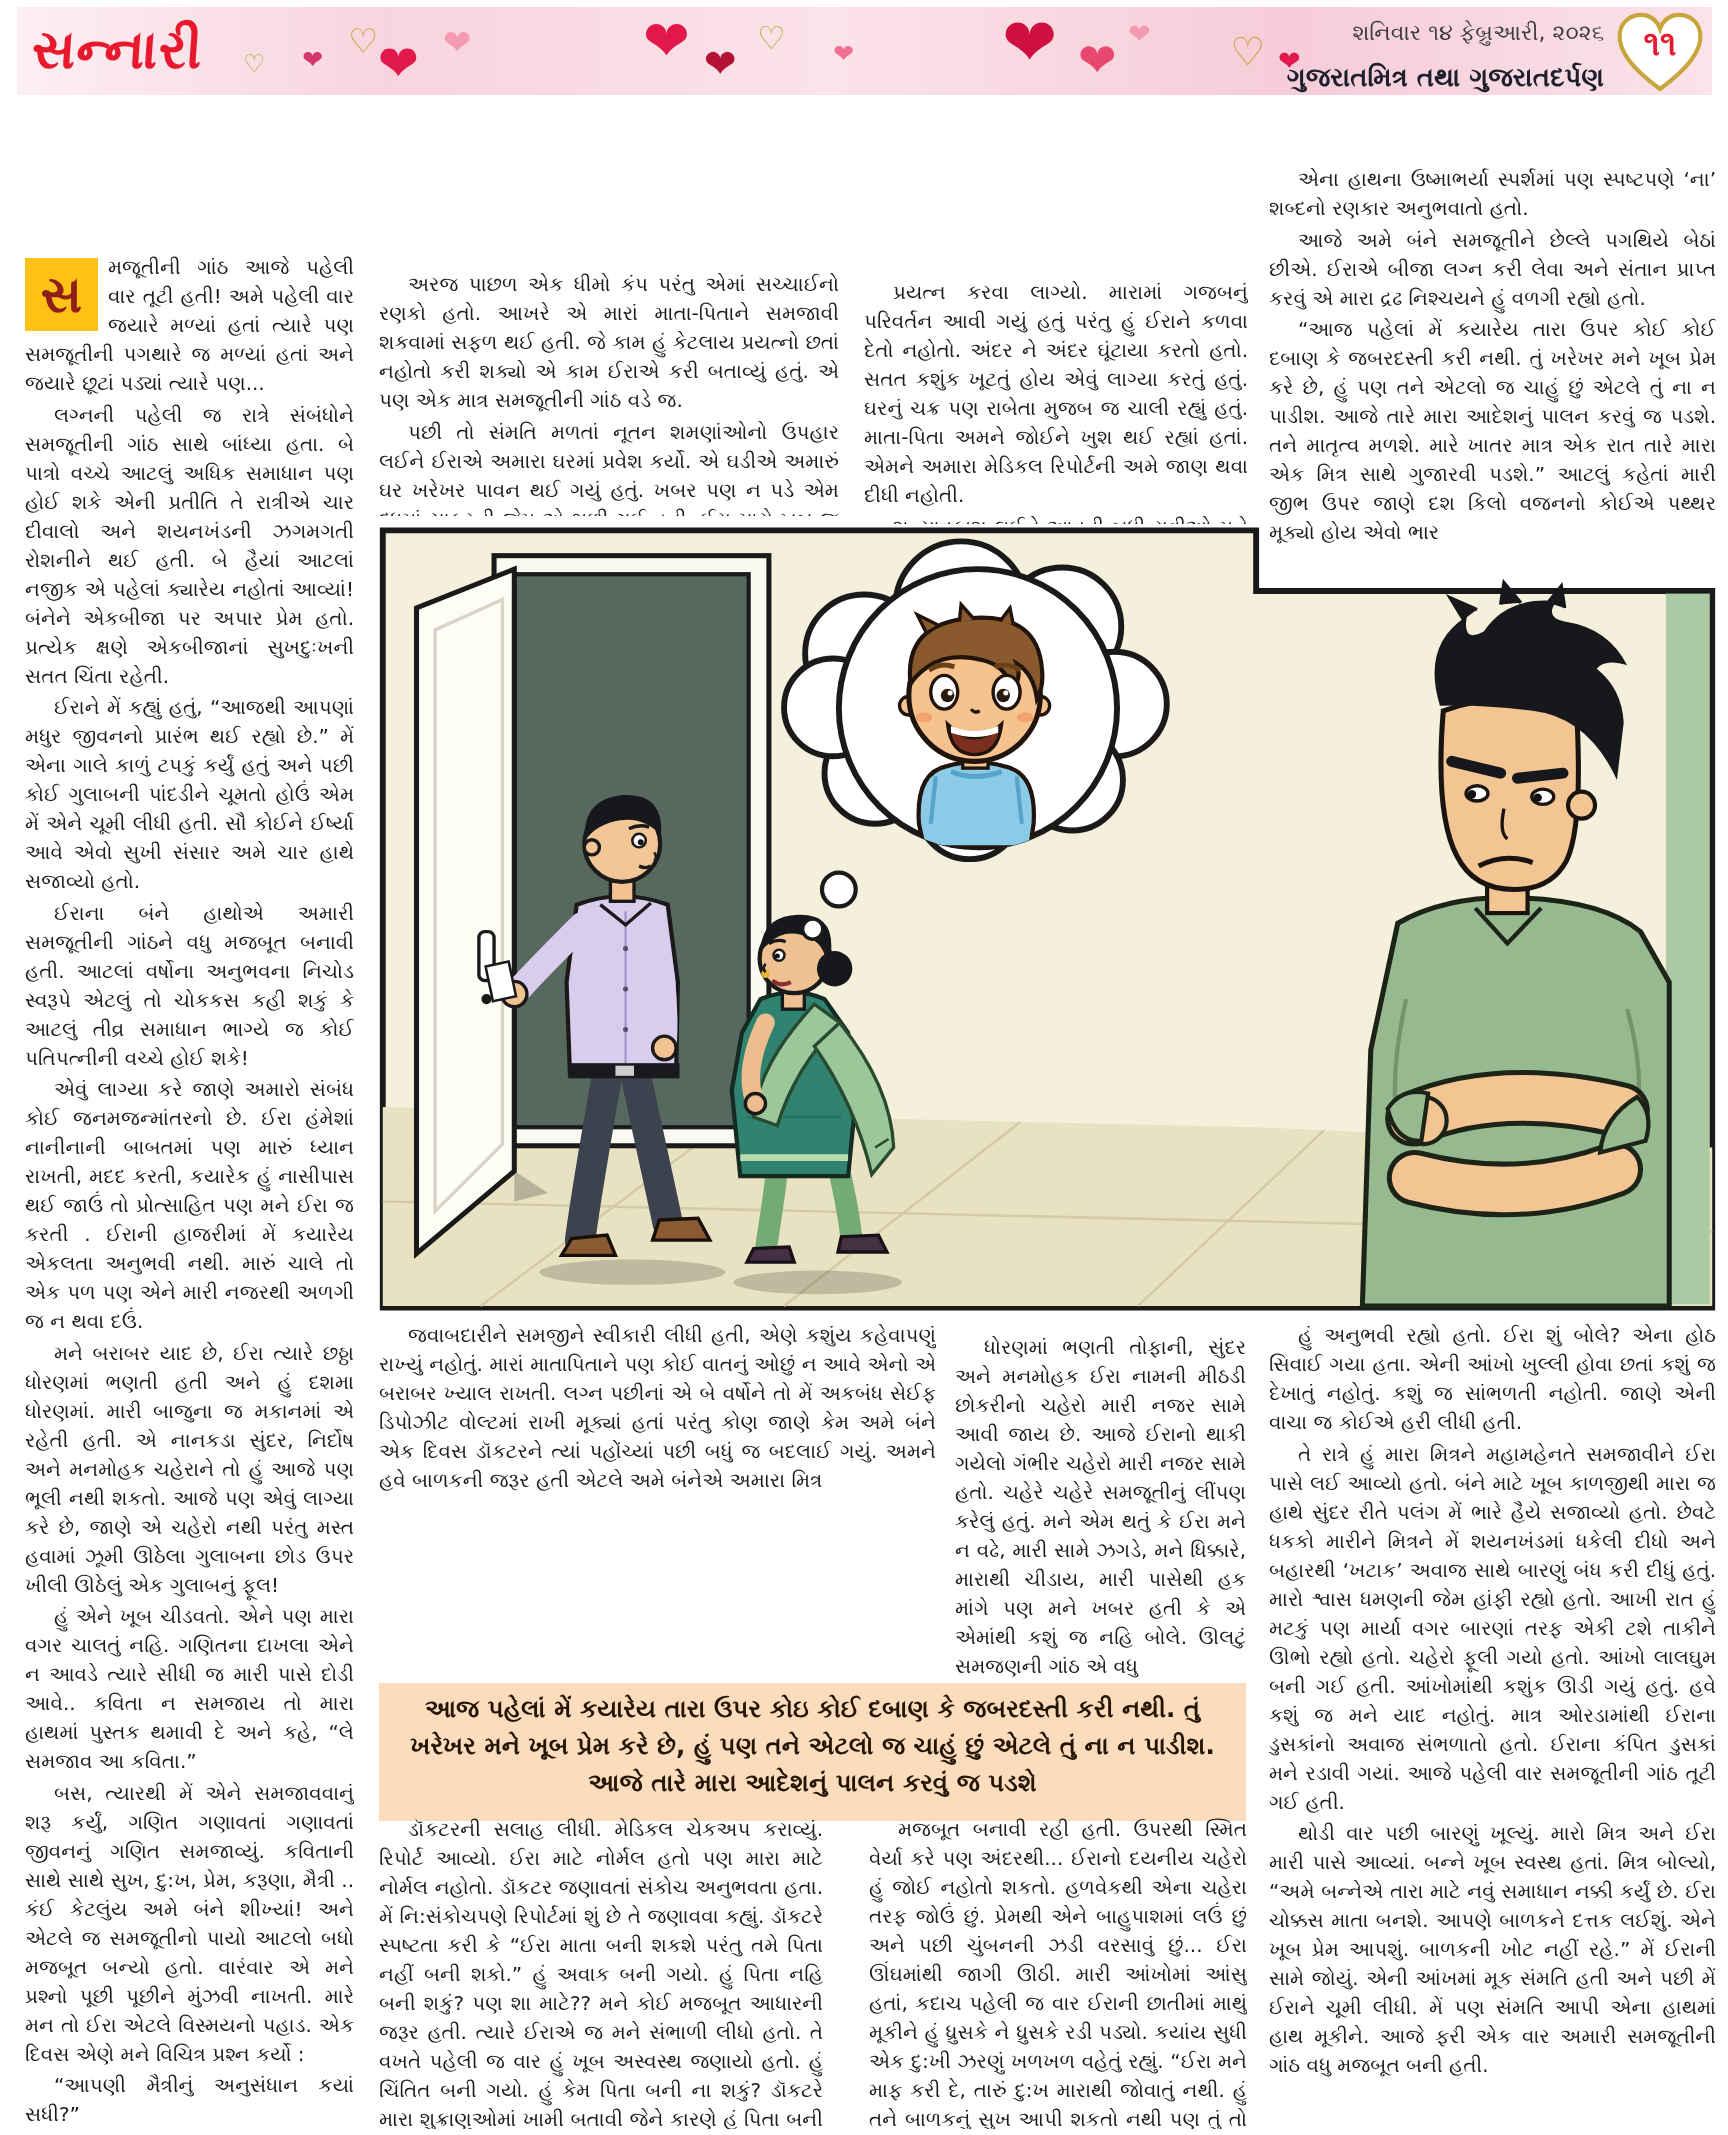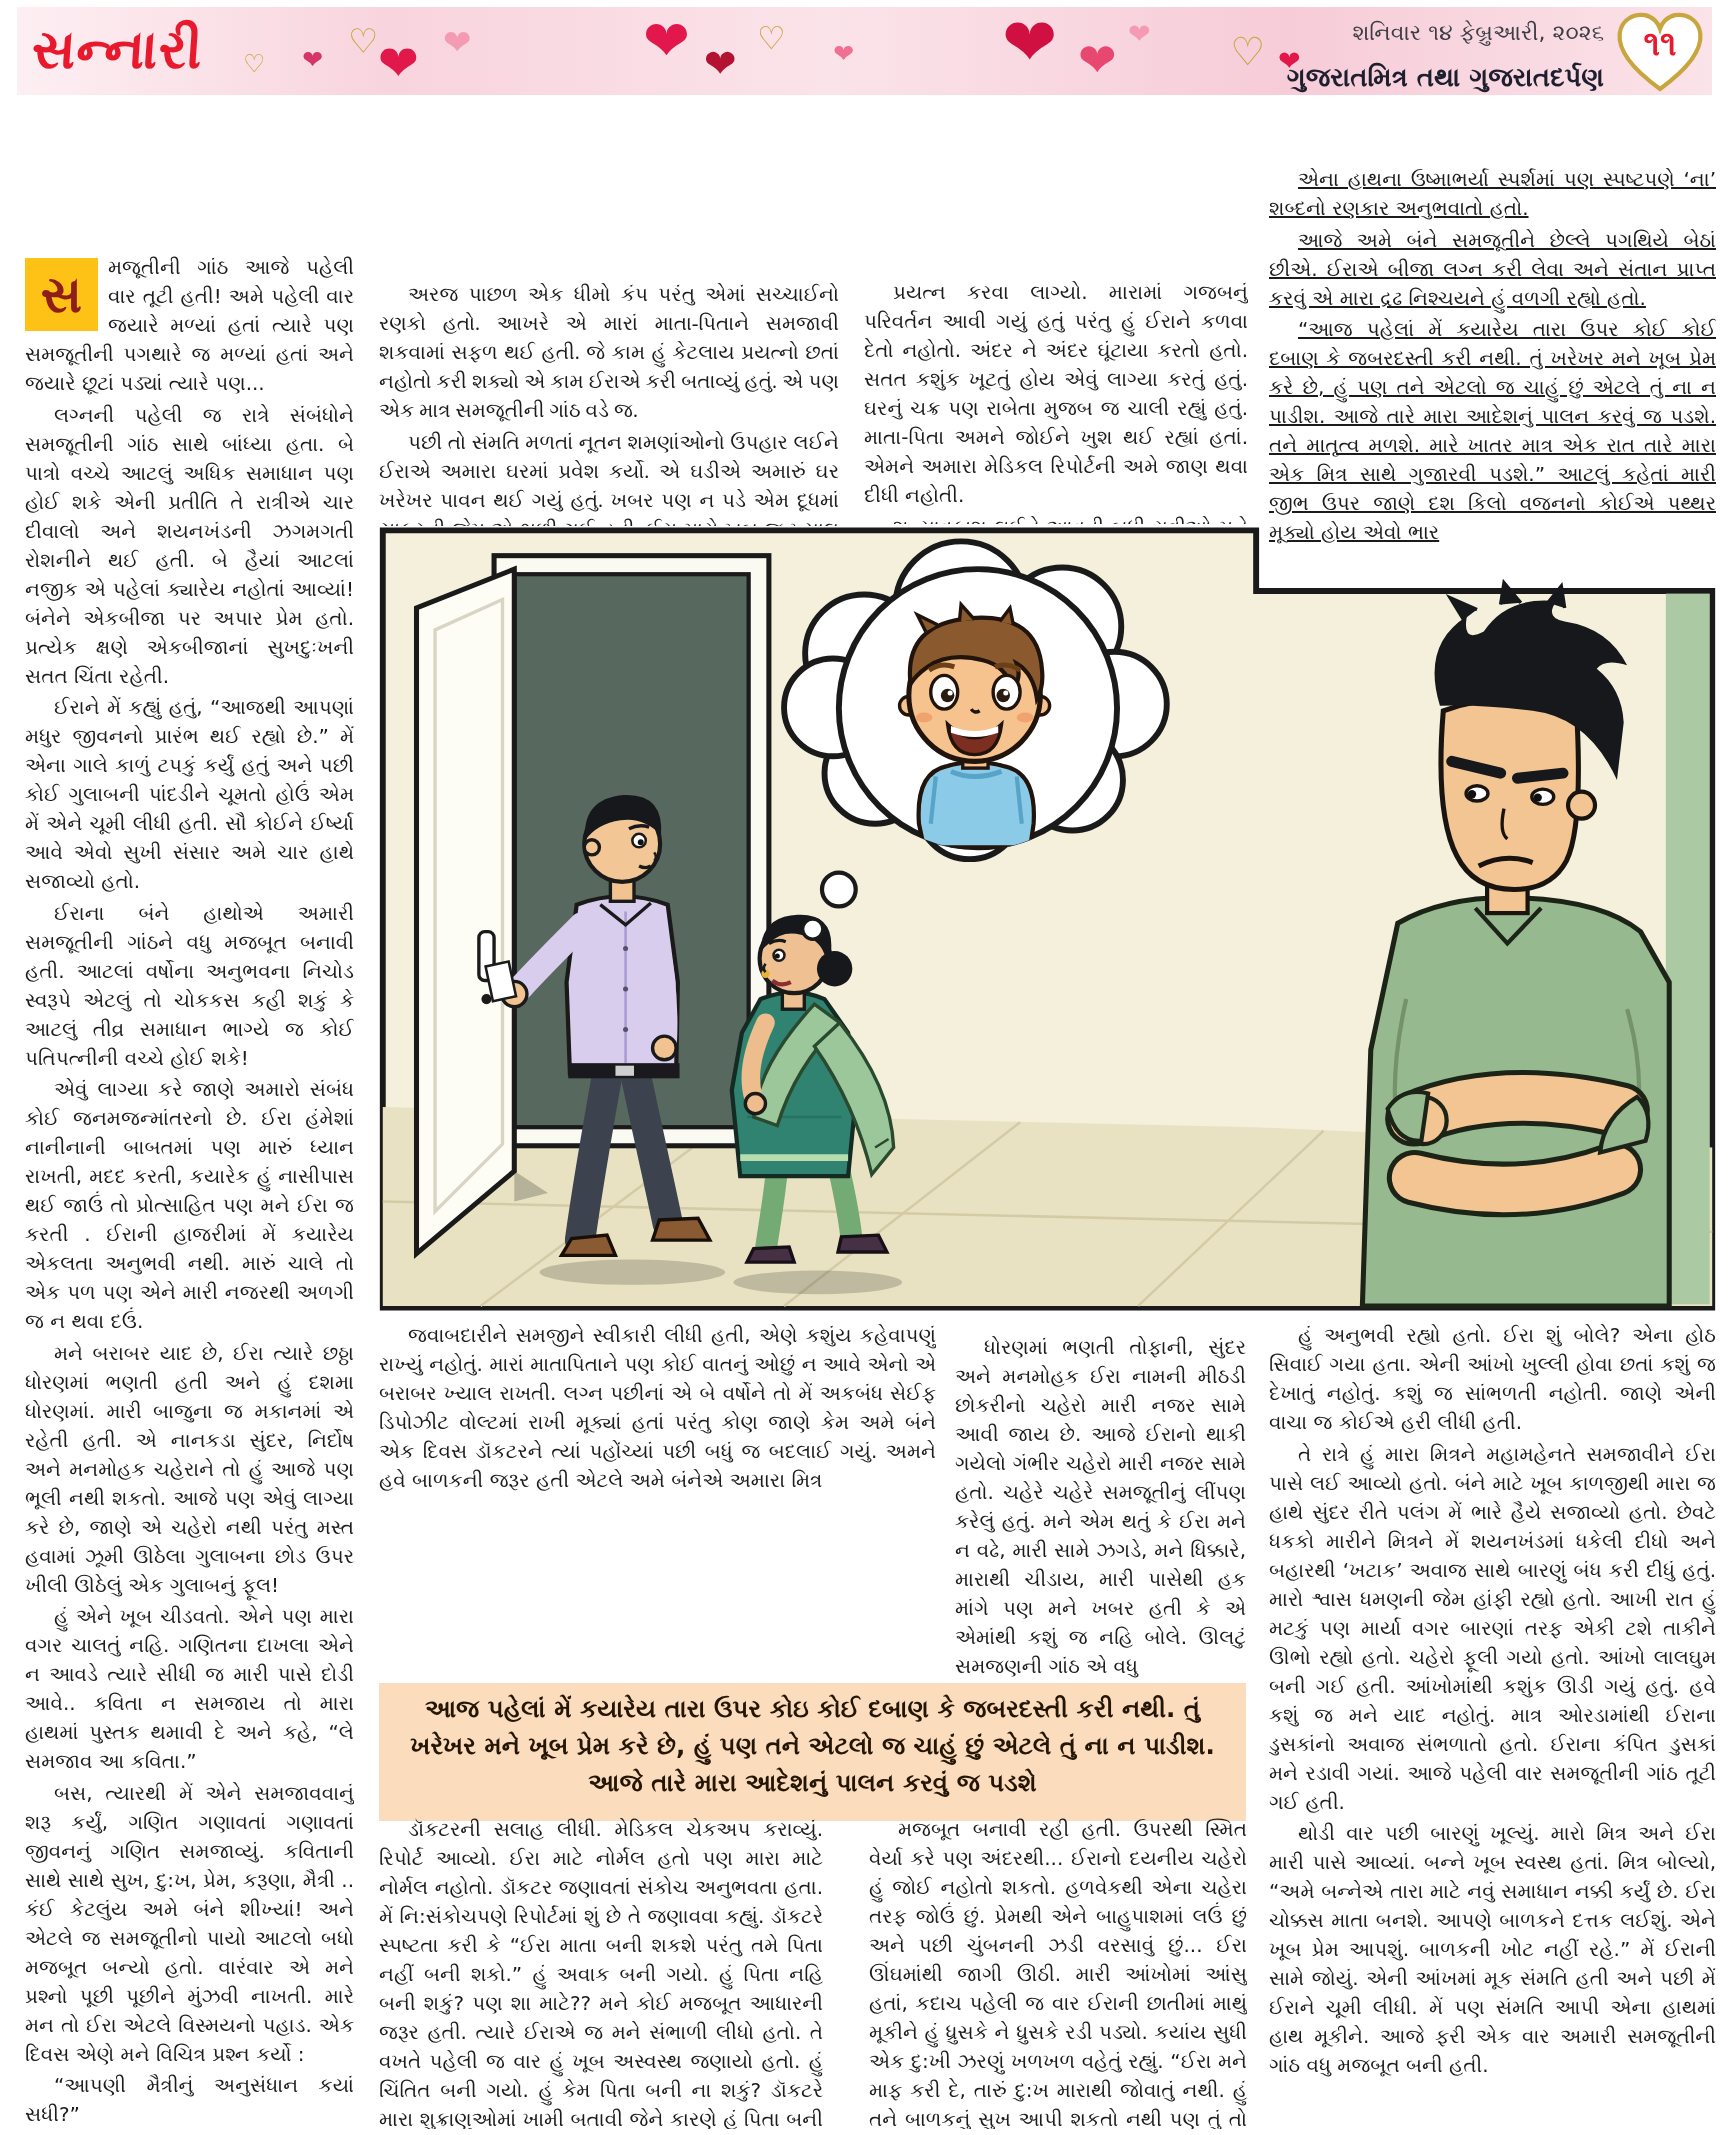--- a/index.html
+++ b/index.html
@@ -24,23 +24,23 @@
 
   
   .col{position:absolute;text-align:justify;overflow:hidden;}
   .col p{margin:0 0 2.5px 0;text-indent:29px;font-size:20px;line-height:29px;}
   .col p:first-child{text-indent:0;}
   .col1 p:first-of-type{text-indent:0;}
   .dropcap{float:left;width:73px;height:73px;background:#fdc215;margin:5px 10px 3.4px 0;
            display:flex;align-items:center;justify-content:center;
            font-size:51px;font-weight:bold;color:#8f1d18;}
   .col-1{left:25px;top:253px;width:329px;height:1868px;}
-  .col-mid-a{left:379px;top:280px;width:460px;height:246px;font-family:Liberation Serif, serif;}
+  .col-mid-a{left:379px;top:270px;width:460px;height:246px;}
   .col-mid-b{left:864px;top:278px;width:384px;height:246px;}
-  .col-right-top{left:1269px;top:165px;width:447px;height:422px;text-decoration:underline;}
+  .col-right-top{left:1269px;top:165px;width:447px;height:422px;}
   .col-below-a{left:379px;top:1321px;width:557px;height:358px;}
   .col-below-b{left:955px;top:1321px;width:291px;height:358px;margin-top:12px;}
   .col-bottom-a{left:379px;top:1815px;width:444px;height:314px;}
   .col-bottom-b{left:869px;top:1815px;width:378px;height:314px;}
   .col-right-bot{left:1269px;top:1321px;width:447px;height:808px;}
 
   
   .byline{float:right;width:253px;background:#fcc52d;text-align:center;
           padding:8.4px 5px 8.4px 5px;margin:35px 0 6.7px 15px;}
   .byline .label{display:block;color:#b3271d;font-weight:bold;font-size:23px;padding-bottom:5px;

